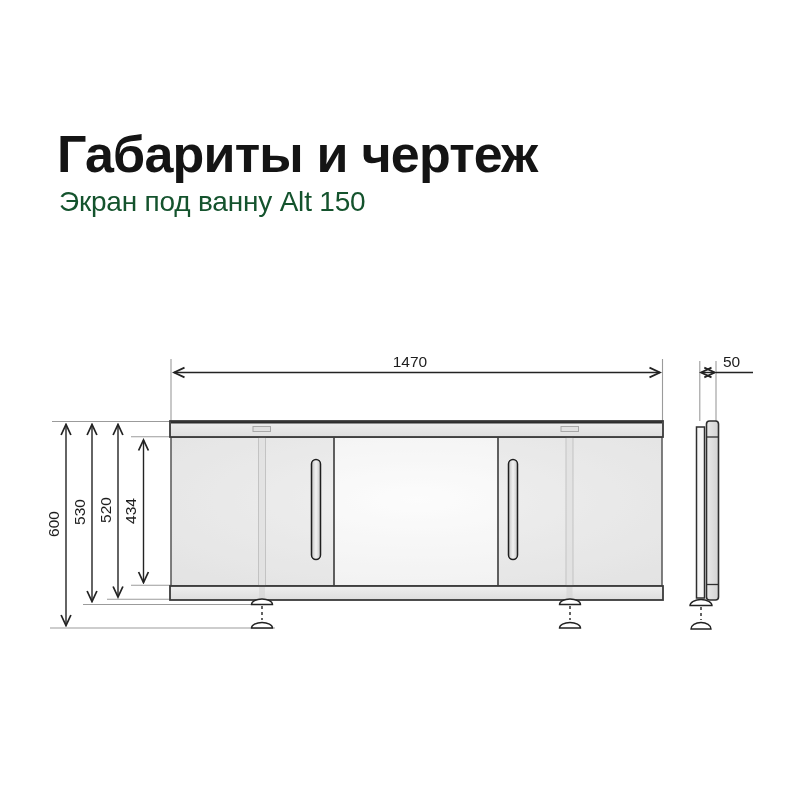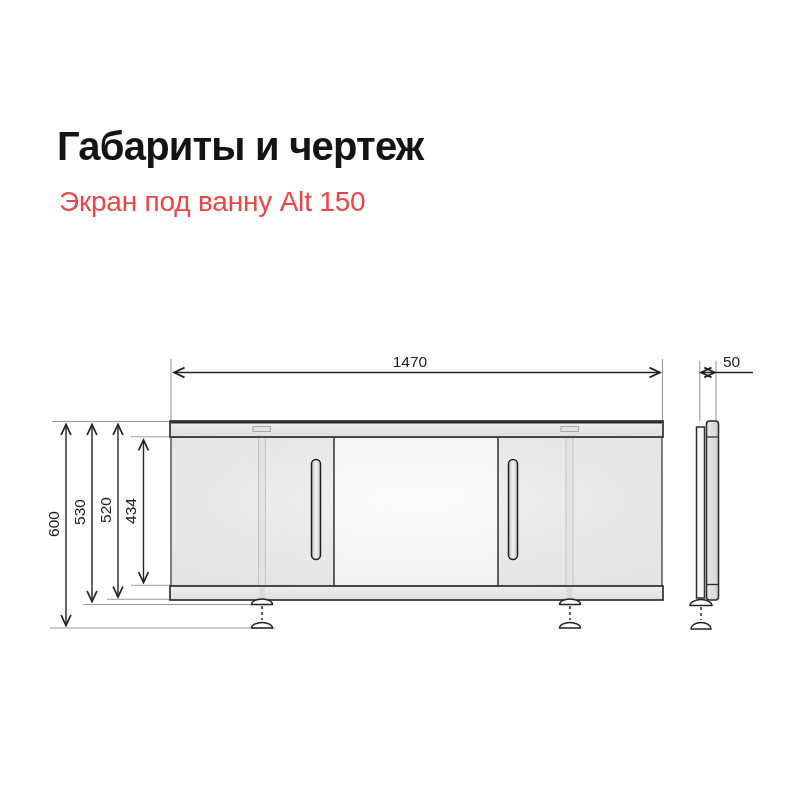--- a/index.html
+++ b/index.html
@@ -2,25 +2,25 @@
 <html><head>
 <meta charset="utf-8">
 <style>
   html,body{margin:0;padding:0;}
   body{
     width:800px;height:800px;position:relative;background:#ffffff;
     font-family:"Liberation Sans", sans-serif;color:#161616;overflow:hidden;
   }
   .page-title{
     position:absolute;left:57px;top:124px;margin:0;
-    font-size:40px;font-weight:700;letter-spacing:-0.8px;color:#141414;
+    font-size:52px;font-weight:700;letter-spacing:-0.8px;color:#141414;
   }
   .page-subtitle{
     position:absolute;left:59px;top:186px;margin:0;
-    font-size:28px;font-weight:400;letter-spacing:-0.2px;color:#ef4444;
+    font-size:28px;font-weight:400;letter-spacing:-0.2px;color:#14532d;
   }
   svg.drawing{position:absolute;left:0;top:0;}
   text.dim{
     font-family:"Liberation Sans", sans-serif;
     font-size:15.5px;fill:#1d1d1d;
   }
 </style>
 </head>
 <body>
 

